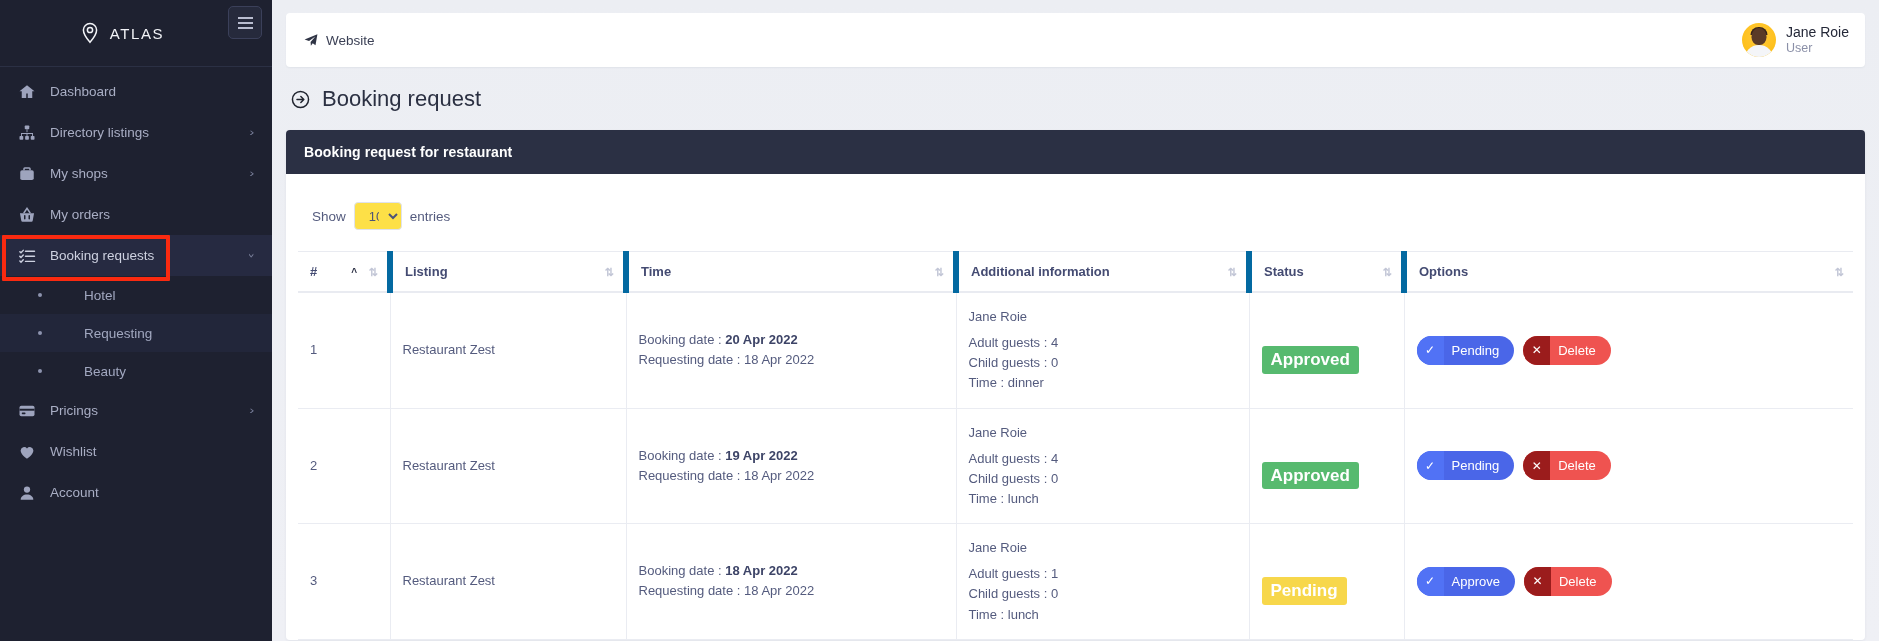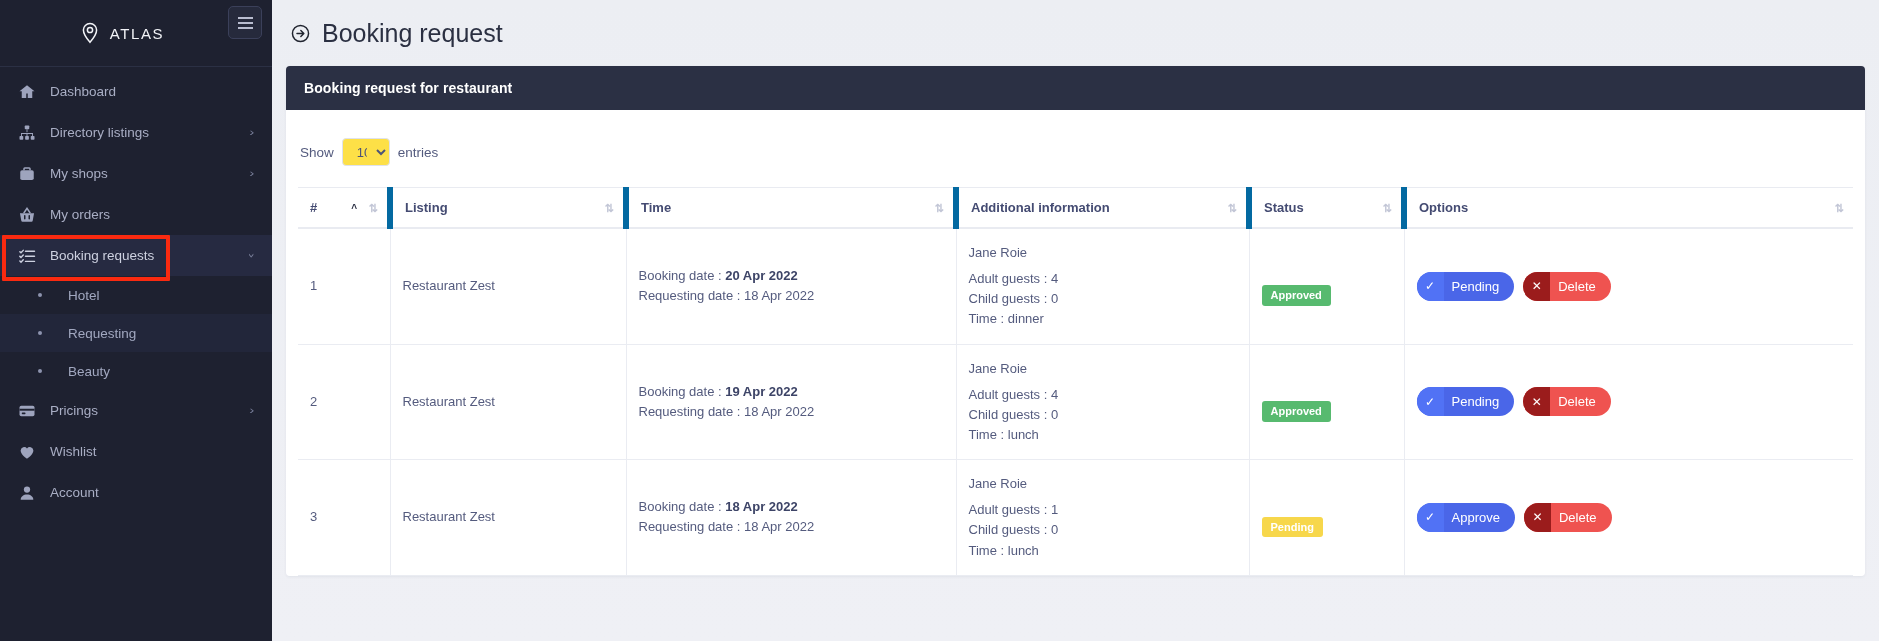--- a/index.html
+++ b/index.html
@@ -55,21 +55,21 @@
   .nav-item.active { background: #262a41; color: #cdd1e0; }
   .nav-item.active .ico { color: #cdd1e0; }
   .nav-item.highlight::after {
     content: ""; position: absolute; left: 2px; top: 0px;
     width: 160px; height: 38px; border: 4px solid #fa2a10;
     pointer-events: none; border-radius: 1px;
   }
   .sub-item {
     display: flex; align-items: center; height: 38px;
     padding-left: 38px; font-size: 13.5px; color: #a2a8c0;
-    cursor: pointer; gap: 0;
+    cursor: pointer; gap: 16px;
   }
   .sub-item:nth-of-type(odd) { background: #22263a; }
   .sub-dot {
     width: 4px; height: 4px; border-radius: 50%;
     background: #8d93ae; display: inline-block; margin-right: 26px;
   }
 
   
   .main {
     flex: 1 1 auto; height: 641px; position: relative;
@@ -103,38 +103,38 @@
   .avatar .body {
     position: absolute; left: 50%; bottom: -3px; width: 30px; height: 15px;
     transform: translateX(-50%); border-radius: 15px 15px 0 0; background: #f4f5f8;
   }
   .user-meta { line-height: 1.2; }
   .user-name { font-size: 14px; color: #242838; font-weight: 400; }
   .user-role { font-size: 12.5px; color: #8b90a8; }
 
   .page-title {
     display: flex; align-items: center; gap: 11px;
-    margin: 19px 0 18px 18px; font-size: 25px; color: #2b3042; font-weight: 400;
+    margin: 19px 0 18px 18px; font-size: 22px; color: #2b3042; font-weight: 400;
   }
   .page-title .pt-ico { display: flex; color: #20242f; }
 
   .panel {
     margin: 15px 14px 0 14px; border-radius: 4px; overflow: hidden;
     box-shadow: 0 1px 3px rgba(40,50,90,.07);
   }
   .panel-head {
     background: #2b3044; color: #fff; font-size: 14px; font-weight: 700;
     padding: 14px 18px; letter-spacing: .1px;
   }
   .panel-body { background: #fff; padding: 28px 12px 0 12px; }
 
   .dt-controls { display: flex; align-items: center; padding: 0 2px; }
   .dt-length {
     display: flex; align-items: center; gap: 8px;
-    font-size: 13.5px; color: #545b7e;
+    font-size: 13.5px; color: #545b7e; margin-left: 12px;
   }
   .dt-length select {
     font-family: "Liberation Sans", sans-serif; font-size: 13px;
     color: #4d5478; padding: 5px 6px 5px 10px; border: 1px solid #dfe2ec;
     border-radius: 4px; background: #fde047; width: 48px; height: 28px;
     cursor: pointer;
   }
   .dt-filter {
     margin-left: auto; display: flex; align-items: center; gap: 9px;
     font-size: 13.5px; color: #545b7e;
@@ -169,21 +169,21 @@
   table.dt tbody td + td { border-left: 1px solid #eaecf2; }
   .c-idx { width: 92px; }
   .c-listing { width: 236px; }
   .c-date { width: 330px; }
   .c-addl { width: 293px; }
   .c-status { width: 155px; }
   .c-options { width: auto; }
   .bold-date { font-weight: 700; color: #3d4467; }
 
   .badge {
-    display: inline-block; font-size: 11px; font-weight: 700; color: #fff;
+    display: inline-block; font-size: 17px; font-weight: 700; color: #fff;
     padding: 4px 9px; border-radius: 3px; line-height: 1.15; margin-top: 19px;
   }
   .badge.approved { background: #57ba6f; }
   .badge.pending  { background: #f7d74b; color: #fff; }
 
   .btn-group { display: flex; align-items: center; gap: 9px; }
   .btn {
     display: flex; align-items: center; border: none; cursor: pointer;
     border-radius: 22px; overflow: hidden; height: 29px;
     font-family: "Liberation Sans", sans-serif;
@@ -321,20 +321,42 @@
           <circle cx="12" cy="7.4" r="4.2"></circle>
           <path d="M3.6 21c0-4.3 3.8-7 8.4-7s8.4 2.7 8.4 7z"></path>
         </svg>
       </span>
       <span class="nav-label">Account</span>
     </div>
   </aside>
 
   <main class="main">
 
+    <div class="topbar">
+      <div class="topbar-left">
+        <span class="send-ico">
+          <svg width="14" height="14" viewBox="0 0 24 24" fill="currentColor">
+              <path d="M23 2 1 11.2l7.6 2.6L19.4 6l-8.1 9.4.5 6.6 3.2-4.3 4.7 3.3z"></path>
+            </svg>
+        </span>
+        <span>Website</span>
+      </div>
+      <div class="topbar-spacer"></div>
+      <div class="user-box">
+        <div class="avatar">
+          <div class="hair"></div>
+          <div class="head"></div>
+          <div class="body"></div>
+        </div>
+        <div class="user-meta">
+          <div class="user-name">Jane Roie</div>
+          <div class="user-role">User</div>
+        </div>
+      </div>
+    </div>
 
     <h1 class="page-title">
       <span class="pt-ico">
         <svg width="21" height="21" viewBox="0 0 24 24" fill="none" stroke="currentColor" stroke-width="1.7">
           <circle cx="12" cy="12" r="9.2"></circle>
           <path d="M8 12h7.4M12.4 8.6 15.8 12l-3.4 3.4" fill="none" stroke-linecap="round" stroke-linejoin="round"></path>
         </svg>
       </span>
       <span>Booking request</span>
     </h1>

